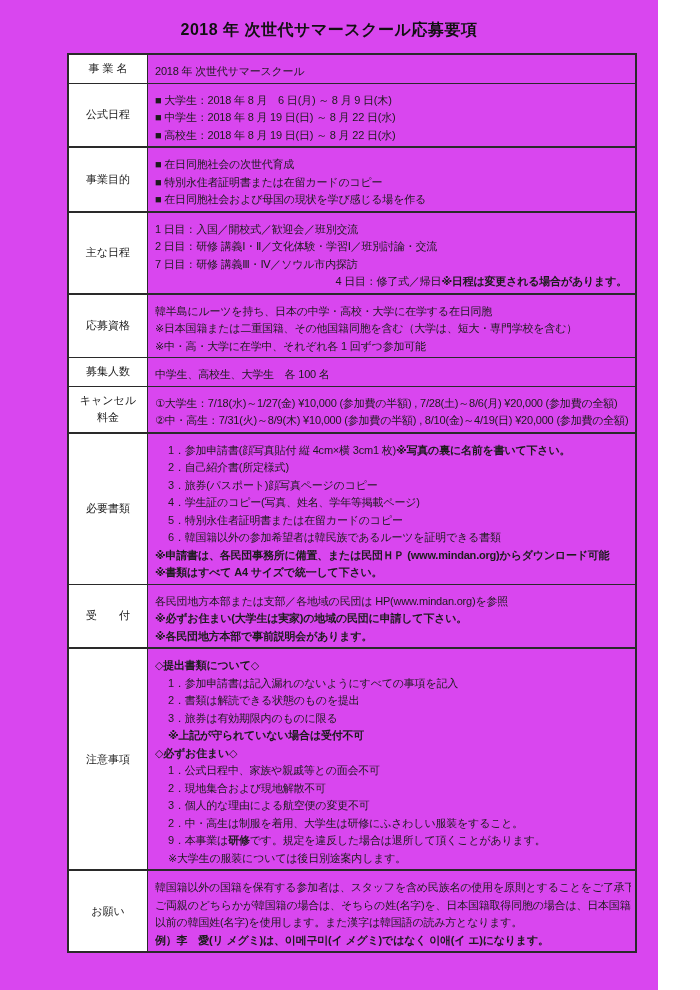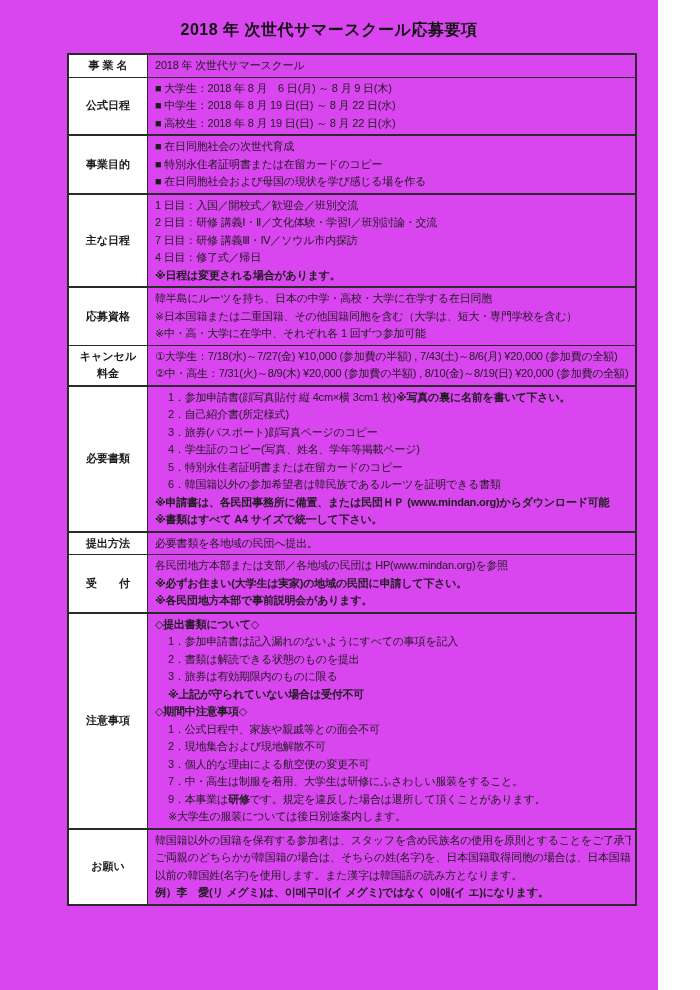--- a/index.html
+++ b/index.html
@@ -33,45 +33,44 @@
     border: 2px solid #2a2a2a;
   }
   table.guideline th,
   table.guideline td {
     border: 1px solid #2a2a2a;
     font-size: 11px;
     vertical-align: middle;
   }
   table.guideline th {
     width: 76px;
-    font-weight: bold;
+    font-weight: normal;
     text-align: center;
     white-space: pre-line;
     padding: 2px 1px;
     line-height: 17px;
     background: #ffffff;
   }
   table.guideline td {
-    padding: 2px 4px 2px 7px;
+    padding: 8px 4px 2px 7px;
   }
   tr.thick-top th, tr.thick-top td {
     border-top-width: 2px;
   }
   .line {
     line-height: 17.5px;
     white-space: nowrap;
     overflow: hidden;
     letter-spacing: -0.2px;
   }
   .line.ind { padding-left: 13px; }
   .line.split {
     display: flex;
     justify-content: flex-end;
     padding-right: 4px;
-    flex-direction: column;
   }
   .b { font-weight: bold; }
 </style>
 </head>
 <body>
 
 <div class="page">
   <h1 class="doc-title">2018 年  次世代サマースクール応募要項</h1>
   <table class="guideline">
     <tbody>
@@ -111,67 +110,67 @@
         </tr>
         <tr class="thick-top">
           <th>応募資格</th>
           <td>
             <div class="line"><span><span>韓半島にルーツを持ち、日本の中学・高校・大学に在学する在日同胞</span></span></div>
             <div class="line"><span><span>※日本国籍または二重国籍、その他国籍同胞を含む（大学は、短大・専門学校を含む）</span></span></div>
             <div class="line"><span><span>※中・高・大学に在学中、それぞれ各 1 回ずつ参加可能</span></span></div>
           </td>
         </tr>
         <tr>
+          <th>募集人数</th>
+          <td>
+            <div class="line"><span><span>中学生、高校生、大学生　各 100 名</span></span></div>
+          </td>
+        </tr>
+        <tr>
           <th>キャンセル
 料金</th>
           <td>
-            <div class="line"><span><span>①大学生：7/18(水)～7/27(金) ¥10,000 (参加費の半額) , 7/43(土)～8/6(月) ¥20,000 (参加費の全額)</span></span></div>
-            <div class="line"><span><span>②中・高生：7/31(火)～8/9(木) ¥20,000 (参加費の半額) , 8/10(金)～8/19(日) ¥20,000 (参加費の全額)</span></span></div>
+            <div class="line"><span><span>①大学生：7/18(水)～1/27(金) ¥10,000 (参加費の半額) , 7/28(土)～8/6(月) ¥20,000 (参加費の全額)</span></span></div>
+            <div class="line"><span><span>②中・高生：7/31(火)～8/9(木) ¥10,000 (参加費の半額) , 8/10(金)～4/19(日) ¥20,000 (参加費の全額)</span></span></div>
           </td>
         </tr>
         <tr class="thick-top">
           <th>必要書類</th>
           <td>
             <div class="line ind"><span><span>1．参加申請書(顔写真貼付 縦 4cm×横 3cm1 枚)</span><span class="b">※写真の裏に名前を書いて下さい。</span></span></div>
             <div class="line ind"><span><span>2．自己紹介書(所定様式)</span></span></div>
             <div class="line ind"><span><span>3．旅券(パスポート)顔写真ページのコピー</span></span></div>
             <div class="line ind"><span><span>4．学生証のコピー(写真、姓名、学年等掲載ページ)</span></span></div>
             <div class="line ind"><span><span>5．特別永住者証明書または在留カードのコピー</span></span></div>
             <div class="line ind"><span><span>6．韓国籍以外の参加希望者は韓民族であるルーツを証明できる書類</span></span></div>
             <div class="line"><span><span class="b">※申請書は、各民団事務所に備置、または民団ＨＰ (www.mindan.org)からダウンロード可能</span></span></div>
             <div class="line"><span><span class="b">※書類はすべて A4 サイズで統一して下さい。</span></span></div>
-          </td>
-        </tr>
-        <tr class="thick-top">
-          <th>提出方法</th>
-          <td>
-            <div class="line"><span><span>必要書類を各地域の民団へ提出。</span></span></div>
           </td>
         </tr>
         <tr>
           <th>受　　付</th>
           <td>
             <div class="line"><span><span>各民団地方本部または支部／各地域の民団は HP(www.mindan.org)を参照</span></span></div>
             <div class="line"><span><span class="b">※必ずお住まい(大学生は実家)の地域の民団に申請して下さい。</span></span></div>
             <div class="line"><span><span class="b">※各民団地方本部で事前説明会があります。</span></span></div>
           </td>
         </tr>
         <tr class="thick-top">
           <th>注意事項</th>
           <td>
             <div class="line"><span><span class="b">◇提出書類について◇</span></span></div>
             <div class="line ind"><span><span>1．参加申請書は記入漏れのないようにすべての事項を記入</span></span></div>
             <div class="line ind"><span><span>2．書類は解読できる状態のものを提出</span></span></div>
             <div class="line ind"><span><span>3．旅券は有効期限内のものに限る</span></span></div>
             <div class="line ind"><span><span class="b">※上記が守られていない場合は受付不可</span></span></div>
-            <div class="line"><span><span class="b">◇期間中注意事項◇</span></span></div>
+            <div class="line"><span><span class="b">◇必ずお住まい◇</span></span></div>
             <div class="line ind"><span><span>1．公式日程中、家族や親戚等との面会不可</span></span></div>
             <div class="line ind"><span><span>2．現地集合および現地解散不可</span></span></div>
             <div class="line ind"><span><span>3．個人的な理由による航空便の変更不可</span></span></div>
-            <div class="line ind"><span><span>7．中・高生は制服を着用、大学生は研修にふさわしい服装をすること。</span></span></div>
+            <div class="line ind"><span><span>2．中・高生は制服を着用、大学生は研修にふさわしい服装をすること。</span></span></div>
             <div class="line ind"><span><span>9．本事業は</span><span class="b">研修</span><span>です。規定を違反した場合は退所して頂くことがあります。</span></span></div>
             <div class="line ind"><span><span>※大学生の服装については後日別途案内します。</span></span></div>
           </td>
         </tr>
         <tr class="thick-top">
           <th>お願い</th>
           <td>
             <div class="line"><span><span>韓国籍以外の国籍を保有する参加者は、スタッフを含め民族名の使用を原則とすることをご了承下さい。</span></span></div>
             <div class="line"><span><span>ご両親のどちらかが韓国籍の場合は、そちらの姓(名字)を、日本国籍取得同胞の場合は、日本国籍取得</span></span></div>
             <div class="line"><span><span>以前の韓国姓(名字)を使用します。また漢字は韓国語の読み方となります。</span></span></div>

